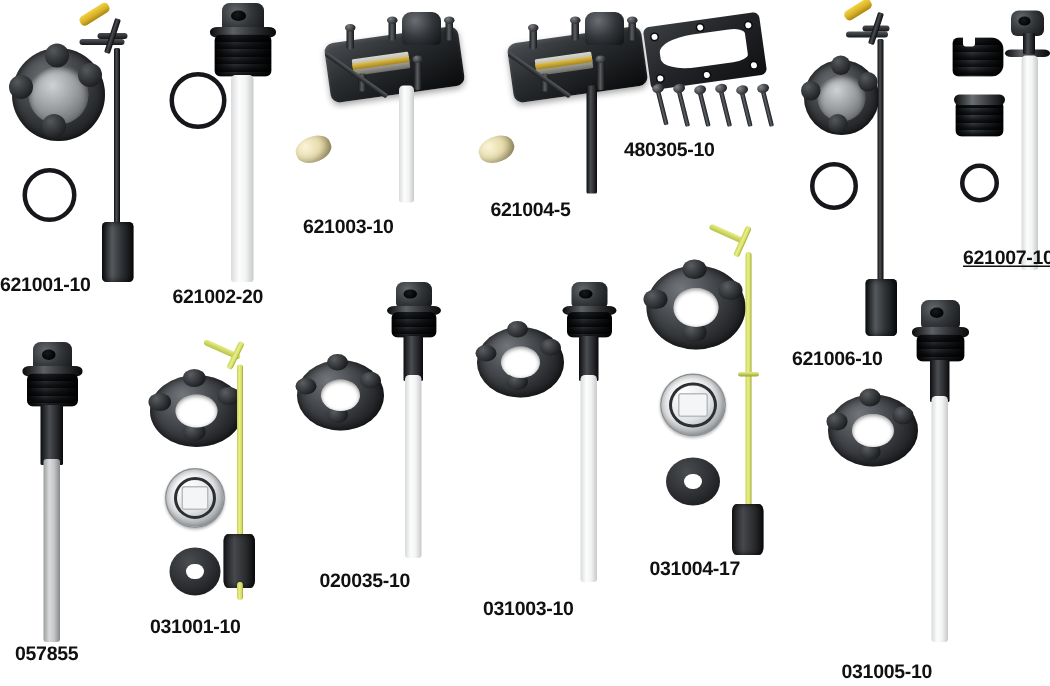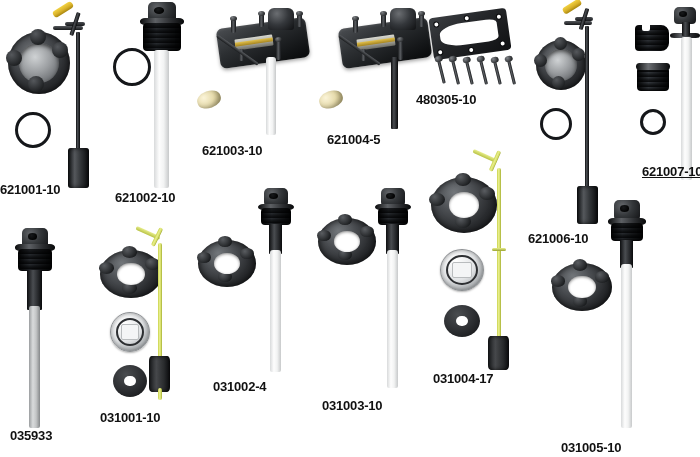--- a/index.html
+++ b/index.html
@@ -360,21 +360,21 @@
   </div>
   <div class="part-label" style="left:0px; top:182px;">621001-10</div>
 
   <div class="fig" style="left:110px; top:0px; width:90px; height:200px;">
     <div class="oring" style="position:absolute; left:3px; top:48px; width:38px; height:38px;"></div>
     <div class="elbowhead" style="left:38px; top:2px; width:28px; height:20px;"></div>
     <div class="collarflange" style="left:30px; top:18px; width:44px; height:7px;"></div>
     <div class="threadbody" style="left:33px; top:23px; width:38px; height:28px;"></div>
     <div class="tube" style="left:44px; top:50px; width:15px; height:138px;"></div>
   </div>
-  <div class="part-label" style="left:115px; top:190px;">621002-10</div>
+  <div class="part-label" style="left:115px; top:190px;">621002-20</div>
 
   <div class="fig" style="left:193px; top:5px; width:120px; height:130px;">
     <div class="senderplate" style="left:25px; top:18px; width:90px; height:40px; transform:rotate(-8deg);"></div>
     <div class="senderdome" style="left:75px; top:3px; width:26px; height:22px;"></div>
     <div class="terminalstrip" style="left:42px; top:32px; width:38px; height:11px; transform:rotate(-8deg);">
       <span class="gold"></span>
     </div>
     <div class="studscrew" style="left:38px; top:14px; height:14px;"></div>
     <div class="studhead" style="left:37px; top:11px;"></div>
     <div class="studscrew" style="left:66px; top:9px; height:13px;"></div>
@@ -476,21 +476,21 @@
   </div>
   <div class="part-label" style="left:642px; top:164px;text-decoration:underline;">621007-10</div>
 
   <div class="fig" style="left:10px; top:228px; width:70px; height:200px;">
     <div class="elbowhead" style="left:12px; top:0px; width:26px; height:20px;"></div>
     <div class="collarflange" style="left:5px; top:16px; width:40px; height:7px;"></div>
     <div class="threadbody" style="left:8px; top:21px; width:34px; height:22px;"></div>
     <div class="metalrod" style="left:17px; top:42px; width:15px; height:40px;"></div>
     <div class="tube-grey" style="left:19px; top:78px; width:11px; height:122px;"></div>
   </div>
-  <div class="part-label" style="left:10px; top:428px;">035933</div>
+  <div class="part-label" style="left:10px; top:428px;">057855</div>
 
   <div class="fig" style="left:98px; top:240px; width:90px; height:170px;">
     <div class="ringnut" style="position:absolute; left:2px; top:10px; width:62px; height:48px;">
       <span class="lobe" style="left:-1px; top:12px;"></span>
       <span class="lobe" style="left:45px; top:8px;"></span>
       <span class="lobe" style="left:22px; top:32px;"></span>
       <span class="lobe" style="left:22px; top:-4px;"></span>
     </div>
     <div class="sightglass" style="position:absolute; left:12px; top:72px; width:40px; height:40px;"></div>
     <div class="washer" style="position:absolute; left:15px; top:125px; width:34px; height:32px;"></div>
@@ -512,21 +512,21 @@
       <span class="lobe" style="left:20px; top:-4px;"></span>
     </div>
   </div>
   <div class="fig" style="left:258px; top:188px; width:50px; height:200px;">
     <div class="elbowhead" style="left:6px; top:0px; width:24px; height:18px;"></div>
     <div class="collarflange" style="left:0px; top:16px; width:36px; height:6px;"></div>
     <div class="threadbody" style="left:3px; top:20px; width:30px; height:17px;"></div>
     <div class="metalrod" style="left:11px; top:36px; width:13px; height:30px;"></div>
     <div class="tube" style="left:12px; top:62px; width:11px; height:122px;"></div>
   </div>
-  <div class="part-label" style="left:213px; top:379px;">031002-4</div>
+  <div class="part-label" style="left:213px; top:379px;">020035-10</div>
 
   <div class="fig" style="left:318px; top:213px; width:110px; height:160px;">
     <div class="ringnut" style="position:absolute; left:0px; top:5px; width:58px; height:47px;">
       <span class="lobe" style="left:-1px; top:12px;"></span>
       <span class="lobe" style="left:42px; top:8px;"></span>
       <span class="lobe" style="left:20px; top:31px;"></span>
       <span class="lobe" style="left:20px; top:-4px;"></span>
     </div>
   </div>
   <div class="fig" style="left:375px; top:188px; width:50px; height:200px;">

